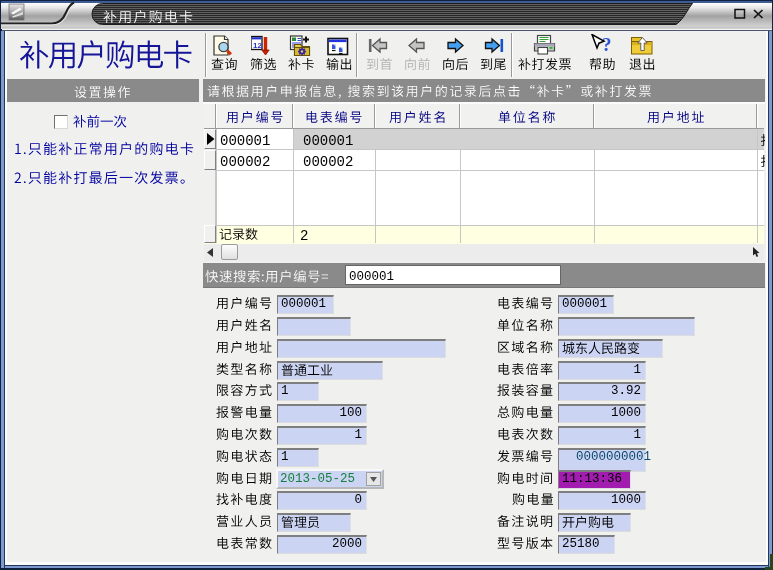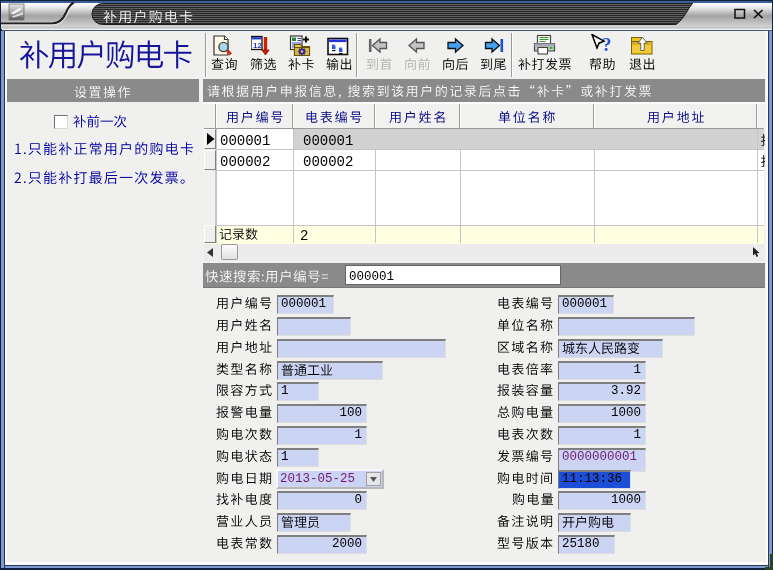--- a/index.html
+++ b/index.html
@@ -630,21 +630,21 @@
 <div style="position:absolute;left:277px;top:448px;width:42px;height:19px;background:#ccd4f4;border-top:2px solid #7e7e7e;border-left:1px solid #7e7e7e;border-right:1px solid #e0e0e0;border-bottom:1px solid #dcdcdc;box-sizing:border-box;font:12.5px 'Liberation Mono',monospace;color:#000;text-align:left;padding-left:3px;line-height:15.5px">1</div>
 <svg style="position:absolute;left:216.4px;top:471.2px;overflow:visible" width="59" height="15">
     <g fill="#000" transform="translate(0,11.96) scale(0.01300)">
       <use href="#gs8d2d" x="0"></use>
       <use href="#gs7535" x="1104"></use>
       <use href="#gs65e5" x="2208"></use>
       <use href="#gs671f" x="3312"></use>
     </g>
   </svg>
 <div style="position:absolute;left:276px;top:469px;width:108px;height:20px;background:#ccd4f4;border-top:2px solid #f8f8f8;border-left:2px solid #f8f8f8;border-right:2px solid #b8b8b8;border-bottom:2px solid #b8b8b8;box-sizing:border-box"></div>
-<div style="position:absolute;left:280px;top:472px;font:12.5px 'Liberation Mono',monospace;color:#701a75">2013-05-25</div>
+<div style="position:absolute;left:280px;top:472px;font:12.5px 'Liberation Mono',monospace;color:#15803d">2013-05-25</div>
 <div style="position:absolute;left:366px;top:472px;width:15px;height:14px;background:#e6e6e6;border:1px solid #a0a0a0;box-sizing:border-box"></div>
 <svg style="position:absolute;left:370px;top:477px" width="7" height="5">
     <path d="M0 0 h7 l-3.5 5 z" fill="#555"></path>
   </svg>
 <svg style="position:absolute;left:216.4px;top:492.2px;overflow:visible" width="59" height="15">
     <g fill="#000" transform="translate(0,11.96) scale(0.01300)">
       <use href="#gs627e" x="0"></use>
       <use href="#gs8865" x="1104"></use>
       <use href="#gs7535" x="2208"></use>
       <use href="#gs5ea6" x="3312"></use>
@@ -750,30 +750,30 @@
   </svg>
 <div style="position:absolute;left:558px;top:426px;width:88px;height:19px;background:#ccd4f4;border-top:2px solid #7e7e7e;border-left:1px solid #7e7e7e;border-right:1px solid #e0e0e0;border-bottom:1px solid #dcdcdc;box-sizing:border-box;font:12.5px 'Liberation Mono',monospace;color:#000;text-align:right;padding-right:4px;line-height:15.5px">1</div>
 <svg style="position:absolute;left:497.4px;top:449.2px;overflow:visible" width="59" height="15">
     <g fill="#000" transform="translate(0,11.96) scale(0.01300)">
       <use href="#gs53d1" x="0"></use>
       <use href="#gs7968" x="1104"></use>
       <use href="#gs7f16" x="2208"></use>
       <use href="#gs53f7" x="3312"></use>
     </g>
   </svg>
-<div style="position:absolute;left:558px;top:448px;width:88px;height:24px;background:#ccd4f4;border-top:2px solid #7e7e7e;border-left:1px solid #7e7e7e;border-right:1px solid #e0e0e0;border-bottom:1px solid #dcdcdc;box-sizing:border-box;font:12.5px 'Liberation Mono',monospace;color:#701a75;text-align:left;padding-left:3px;line-height:15.5px">0000000001</div>
+<div style="position:absolute;left:558px;top:448px;width:88px;height:24px;background:#ccd4f4;border-top:2px solid #7e7e7e;border-left:1px solid #7e7e7e;border-right:1px solid #e0e0e0;border-bottom:1px solid #dcdcdc;box-sizing:border-box;font:12.5px 'Liberation Mono',monospace;color:#0c4a6e;text-align:left;padding-left:17px;line-height:15.5px">0000000001</div>
 <svg style="position:absolute;left:497.4px;top:471.2px;overflow:visible" width="59" height="15">
     <g fill="#000" transform="translate(0,11.96) scale(0.01300)">
       <use href="#gs8d2d" x="0"></use>
       <use href="#gs7535" x="1104"></use>
       <use href="#gs65f6" x="2208"></use>
       <use href="#gs95f4" x="3312"></use>
     </g>
   </svg>
-<div style="position:absolute;left:558px;top:470px;width:73px;height:19px;background:#1d4ed8;border-top:2px solid #7e7e7e;border-left:1px solid #7e7e7e;border-right:1px solid #e0e0e0;border-bottom:1px solid #dcdcdc;box-sizing:border-box;font:12.5px 'Liberation Mono',monospace;color:#000;text-align:left;padding-left:3px;line-height:15.5px">11:13:36</div>
+<div style="position:absolute;left:558px;top:470px;width:73px;height:19px;background:#a21caf;border-top:2px solid #7e7e7e;border-left:1px solid #7e7e7e;border-right:1px solid #e0e0e0;border-bottom:1px solid #dcdcdc;box-sizing:border-box;font:12.5px 'Liberation Mono',monospace;color:#000;text-align:left;padding-left:3px;line-height:15.5px">11:13:36</div>
 <svg style="position:absolute;left:511.8px;top:492.2px;overflow:visible" width="44" height="15">
     <g fill="#000" transform="translate(0,11.96) scale(0.01300)">
       <use href="#gs8d2d" x="0"></use>
       <use href="#gs7535" x="1104"></use>
       <use href="#gs91cf" x="2208"></use>
     </g>
   </svg>
 <div style="position:absolute;left:558px;top:491px;width:88px;height:19px;background:#ccd4f4;border-top:2px solid #7e7e7e;border-left:1px solid #7e7e7e;border-right:1px solid #e0e0e0;border-bottom:1px solid #dcdcdc;box-sizing:border-box;font:12.5px 'Liberation Mono',monospace;color:#000;text-align:right;padding-right:4px;line-height:15.5px">1000</div>
 <svg style="position:absolute;left:497.4px;top:514.2px;overflow:visible" width="59" height="15">
     <g fill="#000" transform="translate(0,11.96) scale(0.01300)">

